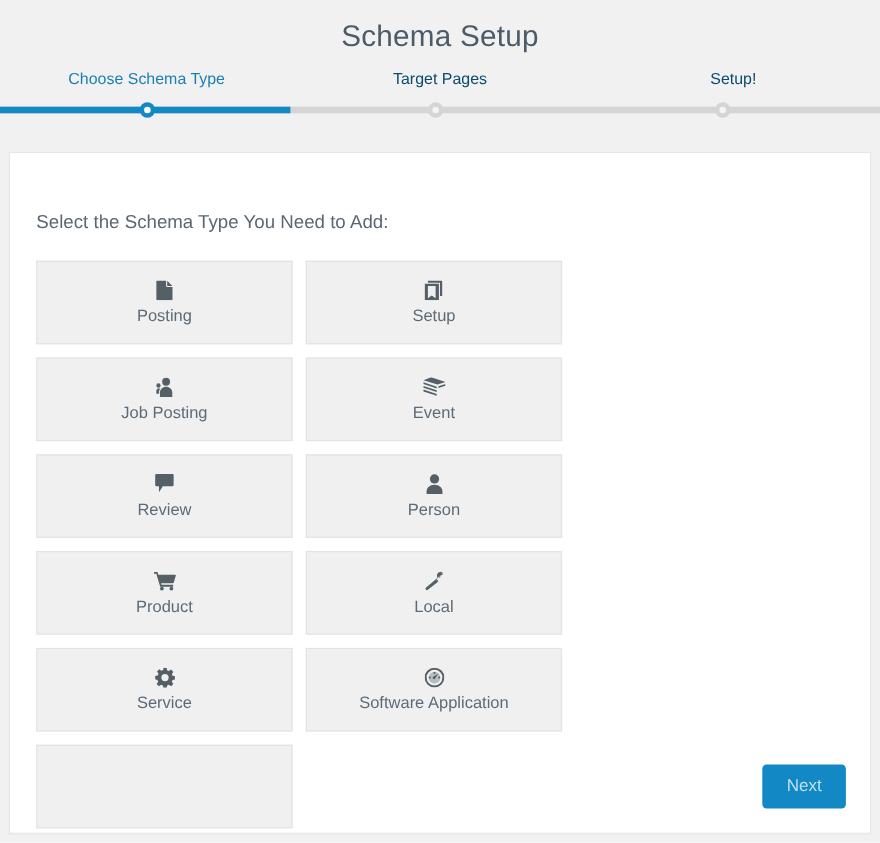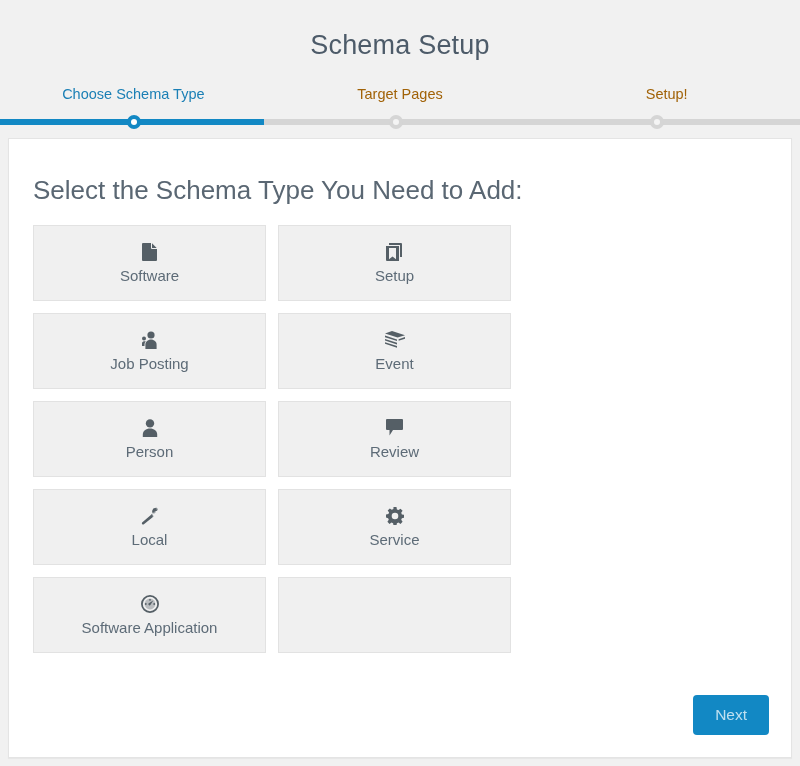--- a/index.html
+++ b/index.html
@@ -11,54 +11,54 @@
     height: 766px;
     background: #f1f1f1;
     font-family: "Liberation Sans", sans-serif;
     overflow: hidden;
     -webkit-font-smoothing: antialiased;
   }
 
   
   .wizard-header {
     width: 100%;
-    padding-top: 26px;
+    padding-top: 14px;
     box-sizing: border-box;
   }
   .wizard-title {
     text-align: center;
     font-size: 27px;
     font-weight: 400;
     color: #4d5b69;
     letter-spacing: 0.2px;
     margin: 0;
     padding: 0 0 6px 0;
     line-height: 38px;
   }
 
   
   .steps {
     position: relative;
     width: 100%;
     height: 52px;
-    margin-top: 14px;
+    margin-top: 4px;
   }
   .step-labels {
     display: flex;
     width: 100%;
     position: absolute;
     top: 0;
     left: 0;
   }
   .step-label {
     flex: 1 1 0;
     text-align: center;
     font-size: 14.5px;
     line-height: 20px;
-    color: #a16207;
+    color: #0c4a6e;
   }
   .step-label.active {
     color: #1a7fb5;
   }
   .track {
     position: absolute;
     left: 0;
     right: 0;
     top: 35px;
     height: 6px;
@@ -107,22 +107,22 @@
     top: 138px;
     width: 784px;
     height: 620px;
     background: #ffffff;
     border: 1px solid #e4e4e4;
     box-sizing: border-box;
     box-shadow: 0 1px 1px rgba(0,0,0,0.04);
   }
   .panel-heading {
     margin: 0;
-    padding: 36px 0 0 24px;
-    font-size: 26px;
+    padding: 48px 0 0 24px;
+    font-size: 17px;
     font-weight: 400;
     color: #5a6773;
     line-height: 30px;
   }
 
   
   .card-grid {
     display: flex;
     flex-wrap: wrap;
     padding: 20px 0 0 24px;
@@ -205,21 +205,21 @@
   <h2 class="panel-heading">Select the Schema Type You Need to Add:</h2>
 
   <div class="card-grid">
 
     <div class="type-card">
       <span class="card-icon">
         <svg width="15" height="18" viewBox="0 0 15 18">
             <path d="M9 0H1a1 1 0 0 0-1 1v16a1 1 0 0 0 1 1h13a1 1 0 0 0 1-1V6H10a1 1 0 0 1-1-1V0zm1 .3V5h4.7L10 .3z"></path>
           </svg>
       </span>
-      <span class="card-label">Software</span>
+      <span class="card-label">Posting</span>
     </div>
 
     <div class="type-card">
       <span class="card-icon">
         <svg width="18" height="18" viewBox="0 0 18 18">
             <path d="M3 0h12a1 1 0 0 1 1 1v13h-2V2H3V0z"></path>
             <path d="M0 3h13v15H1a1 1 0 0 1-1-1V3zm3 13.2 3.5-2.6 3.5 2.6V5H3v11.2z"></path>
           </svg>
       </span>
       <span class="card-label">Setup</span>
@@ -247,37 +247,47 @@
             <path d="M1 11.2l12 3.9v1.6L1 12.8v-1.6z"></path>
             <path d="M14.6 8.2 21 6.1v1.6l-6.4 2.1V8.2z"></path>
           </svg>
       </span>
       <span class="card-label">Event</span>
     </div>
 
 
     <div class="type-card">
       <span class="card-icon">
+        <svg width="17" height="17" viewBox="0 0 17 17">
+            <path d="M1 0h15a1 1 0 0 1 1 1v9a1 1 0 0 1-1 1H7l-3.5 5.5V11H1a1 1 0 0 1-1-1V1a1 1 0 0 1 1-1z"></path>
+          </svg>
+      </span>
+      <span class="card-label">Review</span>
+    </div>
+
+    <div class="type-card">
+      <span class="card-icon">
         <svg width="16" height="18" viewBox="0 0 16 18">
             <circle cx="8" cy="4.4" r="4.2"></circle>
             <path d="M8 9.6c-4 0-7.2 2.6-7.2 5.9V18h14.4v-2.5c0-3.3-3.2-5.9-7.2-5.9z"></path>
           </svg>
       </span>
       <span class="card-label">Person</span>
     </div>
 
     <div class="type-card">
       <span class="card-icon">
-        <svg width="17" height="17" viewBox="0 0 17 17">
-            <path d="M1 0h15a1 1 0 0 1 1 1v9a1 1 0 0 1-1 1H7l-3.5 5.5V11H1a1 1 0 0 1-1-1V1a1 1 0 0 1 1-1z"></path>
-          </svg>
-      </span>
-      <span class="card-label">Review</span>
-    </div>
-
+        <svg width="20" height="18" viewBox="0 0 20 18">
+            <path d="M0 1h3.2l.7 2.4H19a.8.8 0 0 1 .8 1L18 10.6a1 1 0 0 1-1 .7H6.4l.4 1.4h10.6v1.6H5.6L2.1 2.6H0V1z"></path>
+            <circle cx="7.2" cy="16.2" r="1.7"></circle>
+            <circle cx="15.8" cy="16.2" r="1.7"></circle>
+          </svg>
+      </span>
+      <span class="card-label">Product</span>
+    </div>
 
     <div class="type-card">
       <span class="card-icon">
         <svg width="18" height="18" viewBox="0 0 18 18">
             <path d="M13.9 1.1a3.1 3.1 0 0 1 3 .2l-2.4.7 2.5.6a3.1 3.1 0 0 1-2.7 1.6c.2.9 0 1.8-.6 2.5l-.5-2.4-.9 2.4a3.1 3.1 0 0 1-1-3.3 3.1 3.1 0 0 1 2.6-2.3z"></path>
             <path d="M12.2 6.1 1.1 15.4a1.3 1.3 0 0 0 1.5 2l10.3-8.1-1.4.3.9-1.5-1.7.4 1-1.6-1.3.3 1.8-1.1z"></path>
           </svg>
       </span>
       <span class="card-label">Local</span>
     </div>

